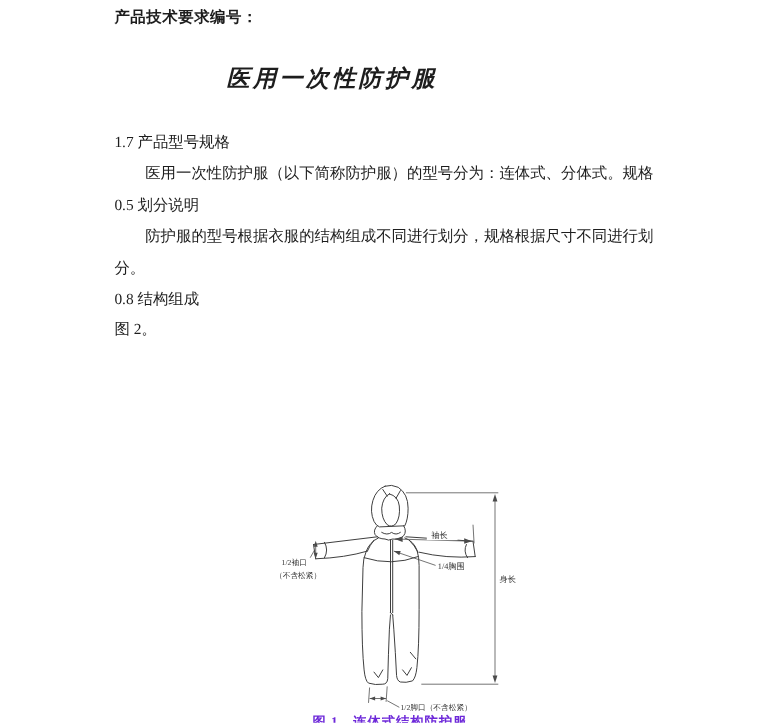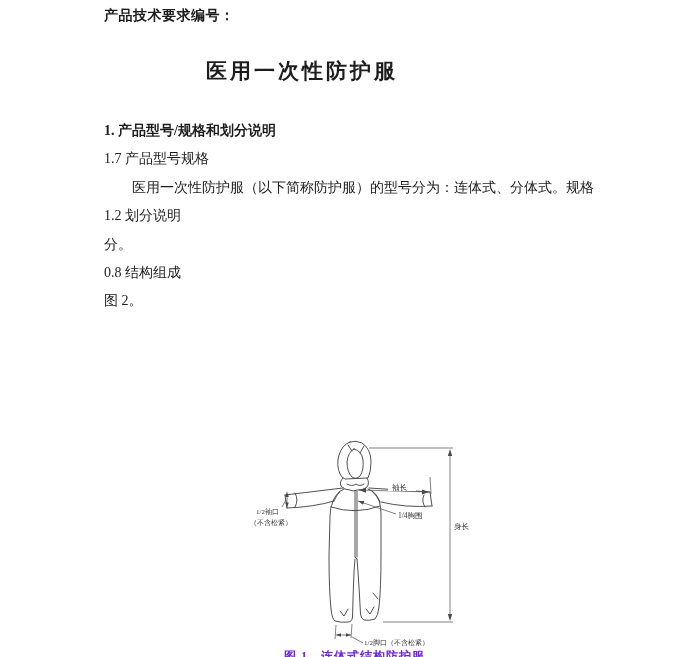--- a/index.html
+++ b/index.html
@@ -8,21 +8,21 @@
     font-family:"Liberation Serif","DejaVu Serif",serif;
     color:#1d1d1d; overflow:hidden;
   }
   .page { position:relative; width:604px; height:657px; background:#ffffff; }
   .doc-number {
     position:absolute; left:104px; top:7px;
     font-size:14px; font-weight:bold; letter-spacing:0.5px;
   }
   .title {
     position:absolute; left:0; right:0; top:57px; margin:0;
-    text-align:center; font-size:21px; font-weight:bold; letter-spacing:3px;
+    text-align:center; font-size:21px; font-weight:bold; letter-spacing:3px;font-style:italic;
   }
   .body-text { position:absolute; left:104px; top:117px; width:493px; }
   .line { height:28.4px; line-height:28.4px; font-size:14px; white-space:nowrap; }
   .line.bold { font-weight:bold; }
   .line.indent { padding-left:28px;font-family:Liberation Mono, monospace; }
   .figure { position:absolute; left:240px; top:438px; width:235px; height:227px; }
   .figure svg { position:absolute; left:0; top:0; display:block; }
   .figure svg text { font-family:"Liberation Serif","DejaVu Serif",serif; }
   .caption {
     position:absolute; left:44px; top:210px;
@@ -33,24 +33,24 @@
 </head>
 <body>
 
 <div class="page">
 
   <div class="doc-number">产品技术要求编号：</div>
 
   <h1 class="title">医用一次性防护服</h1>
 
   <div class="body-text">
-    <div class="line bold">1.  产品型号/规格和划分说明</div>
     <div class="line">1.7 产品型号规格</div>
     <div class="line indent">医用一次性防护服（以下简称防护服）的型号分为：连体式、分体式。规格</div>
-    <div class="line">1.2 划分说明</div>
+    <div class="line">0.5 划分说明</div>
+    <div class="line indent">防护服的型号根据衣服的结构组成不同进行划分，规格根据尺寸不同进行划</div>
     <div class="line">分。</div>
     <div class="line">0.8 结构组成</div>
     <div class="line">图 2。</div>
   </div>
 
   <div class="figure">
     <svg width="235" height="212" viewBox="240 430 235 212">
 
       <g stroke="#3d3d3d" fill="none" stroke-width="0.9" stroke-linecap="round" stroke-linejoin="round">
 

